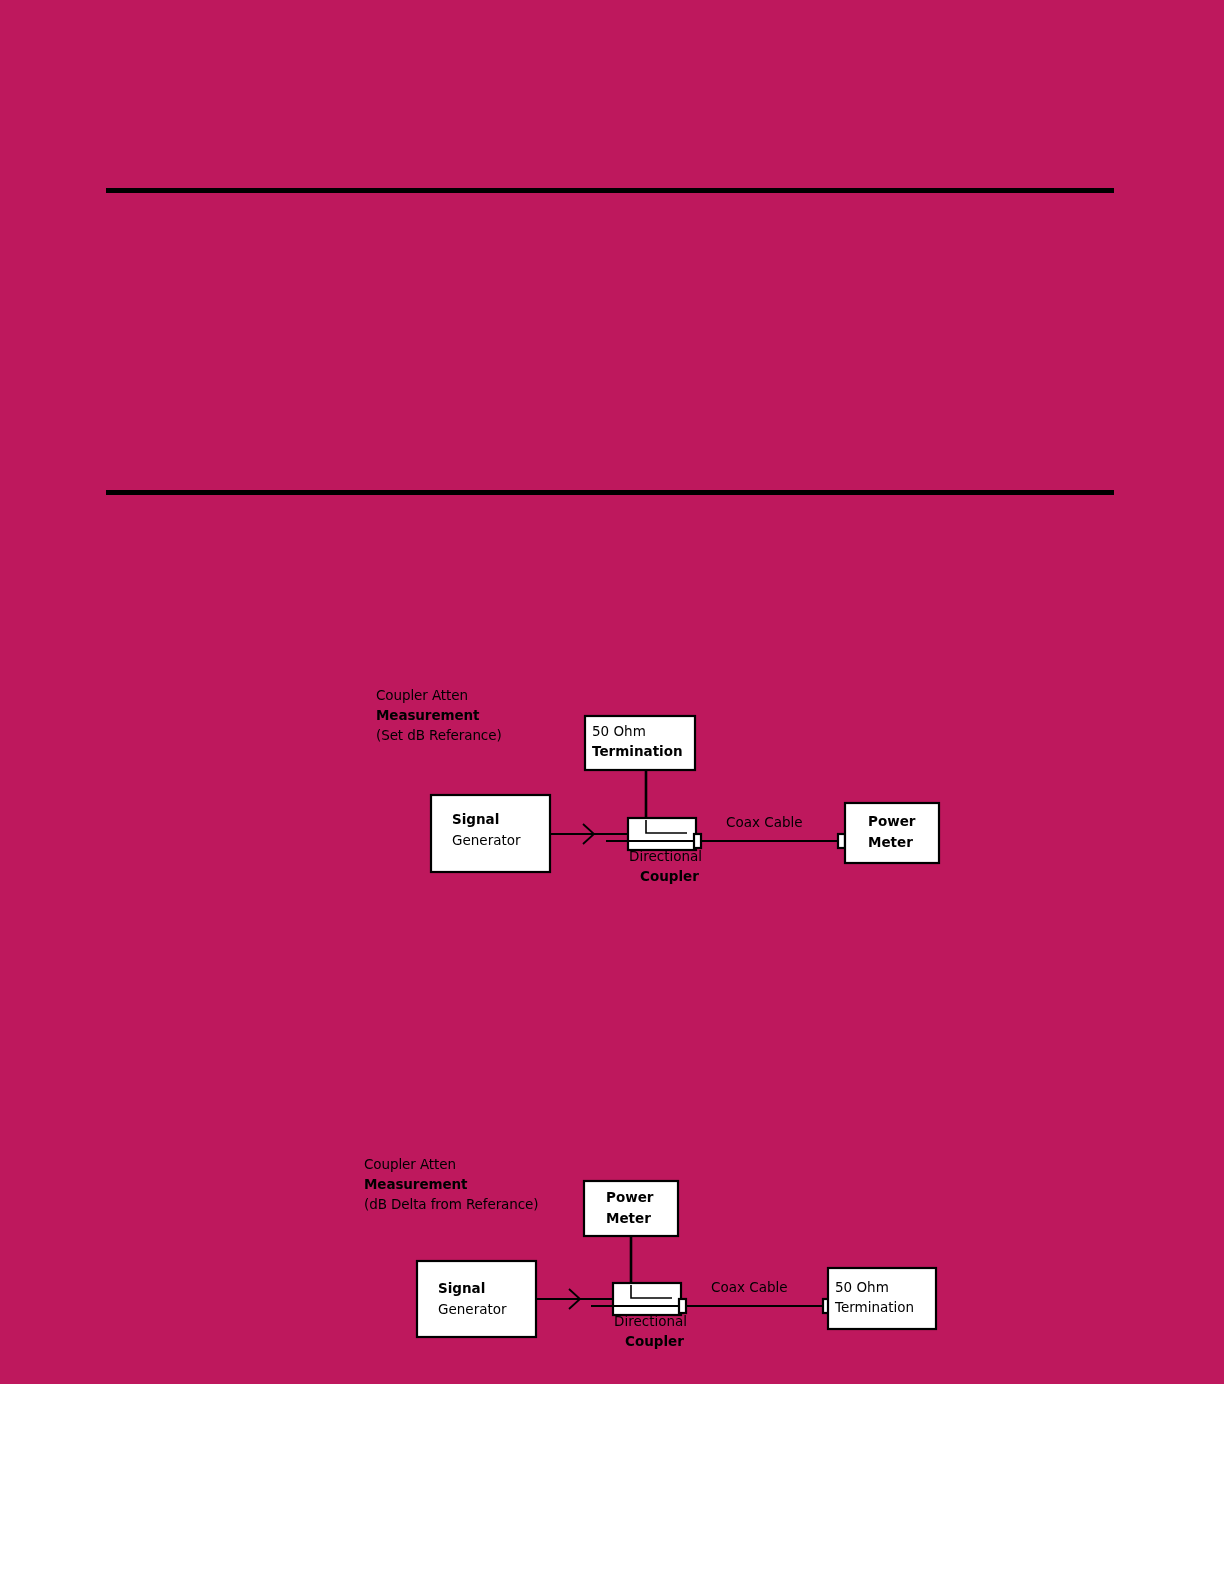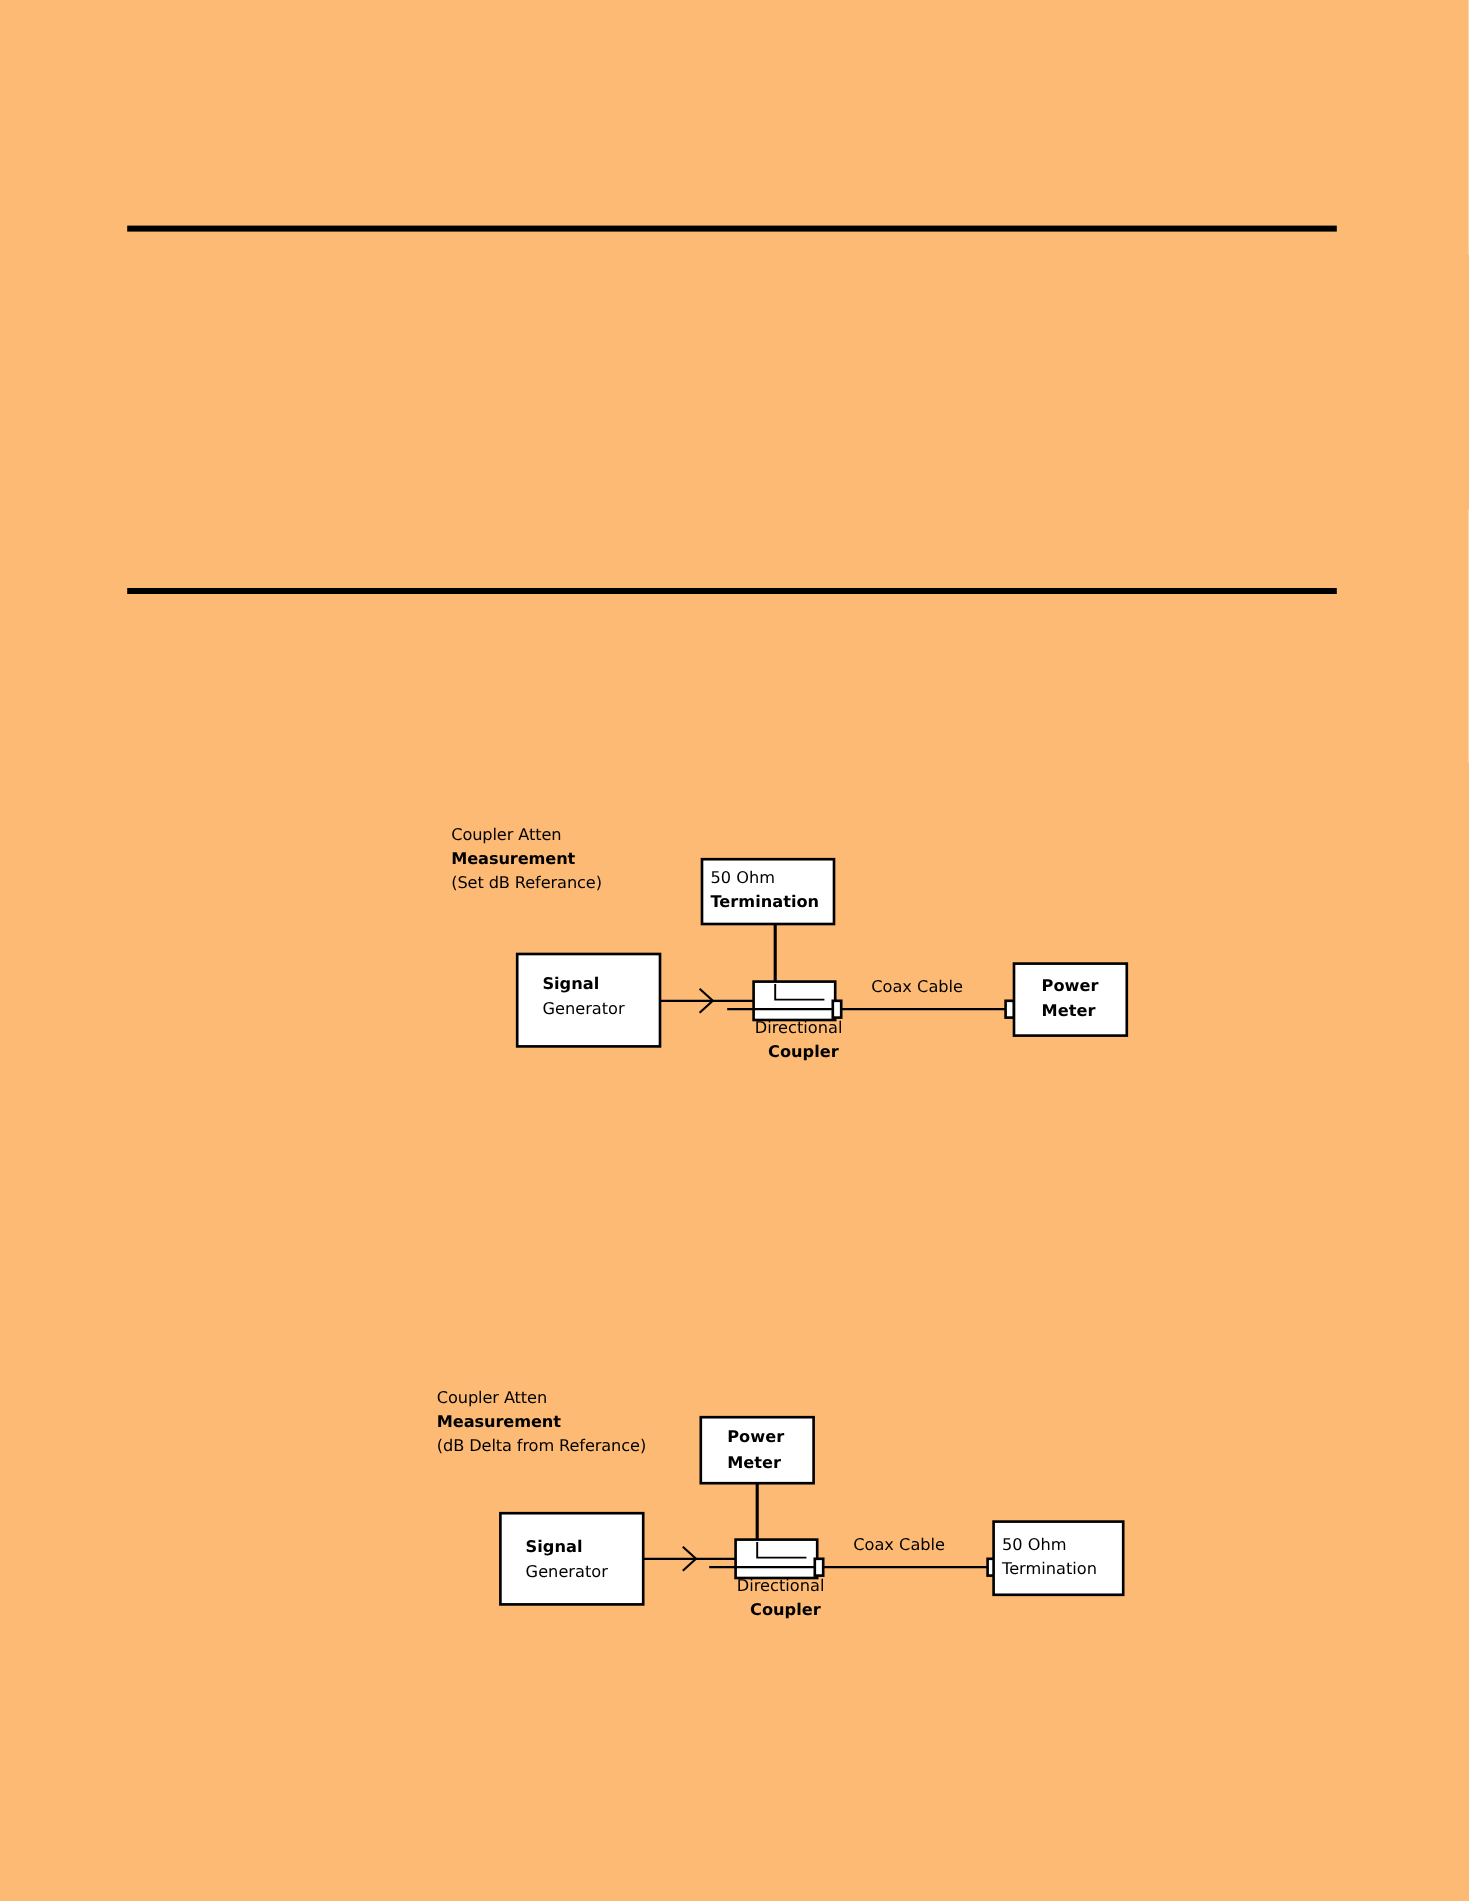--- a/index.html
+++ b/index.html
@@ -4,22 +4,22 @@
 <title>Coupler Attenuation Measurement Diagrams</title>
 <style>
   html, body {
     margin: 0;
     padding: 0;
     background: #ffffff;
   }
   .page {
     position: relative;
     width: 1224px;
-    height: 1584px;
-    background: #fdba74;
+    height: 1384px;
+    background: #be185d;
     overflow: hidden;
     font-family: "DejaVu Sans", sans-serif;
   }
   .rule {
     position: absolute;
     left: 106px;
     width: 1008px;
     height: 5px;
     background: #000000;
   }

